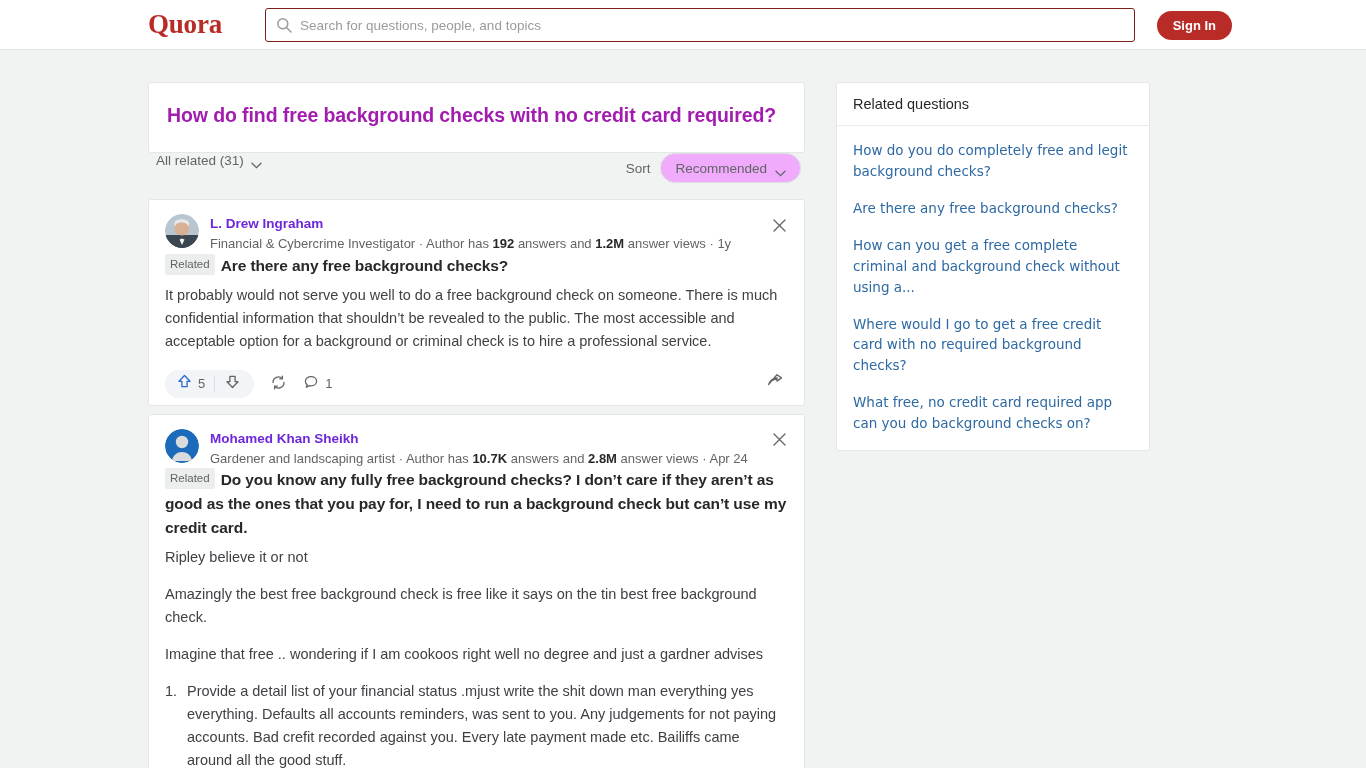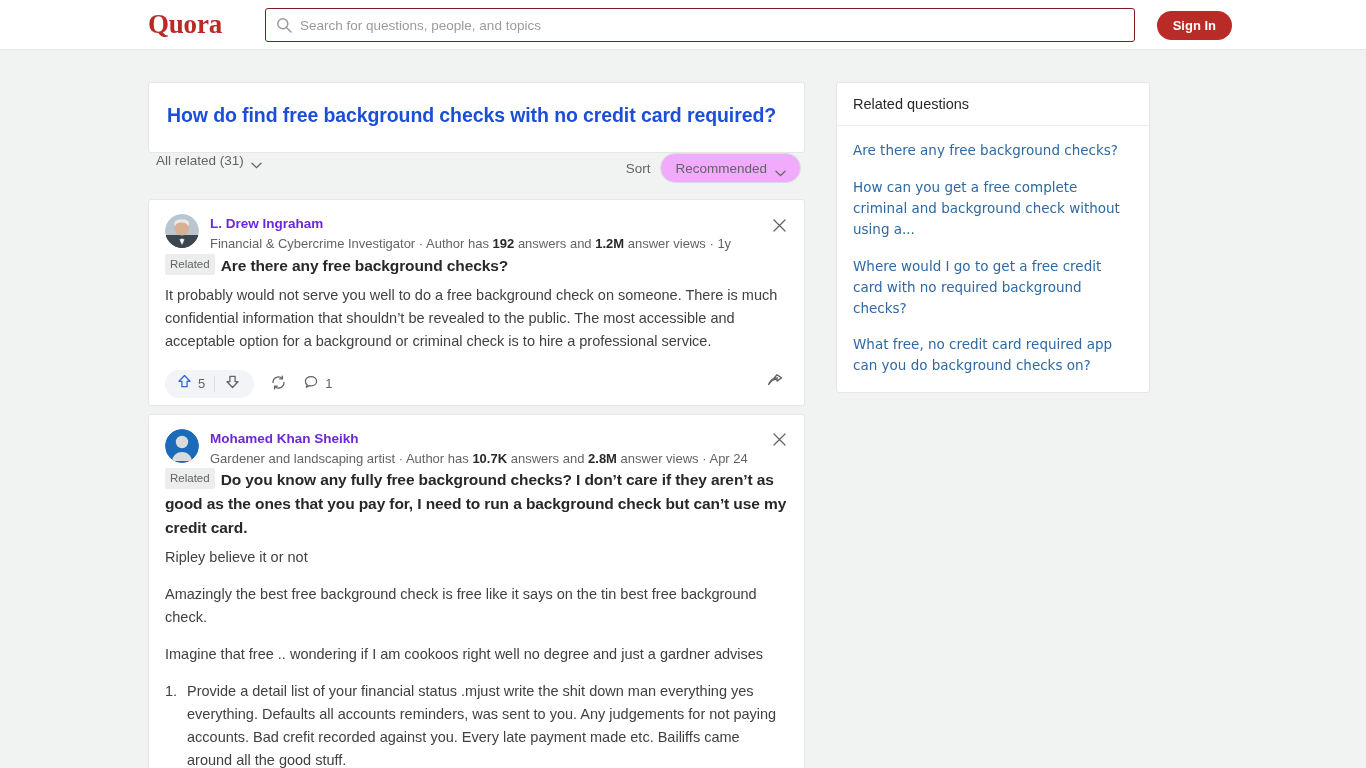--- a/index.html
+++ b/index.html
@@ -95,21 +95,21 @@
   .card {
     background: #ffffff;
     border: 1px solid #e4e6e8;
     border-radius: 3px;
   }
   .question-card { padding: 18px 18px 22px 18px; }
   .question-title {
     font-size: 19.5px;
     font-weight: bold;
     line-height: 1.5;
-    color: #1d4ed8;
+    color: #a21caf;
     letter-spacing: -0.1px;
   }
 
   
   .filter-row {
     display: flex;
     align-items: flex-start;
     justify-content: space-between;
     height: 46px;
     padding: 0 4px 0 8px;
@@ -426,20 +426,21 @@
           <li>Provide a detail list of your financial status .mjust write the shit down man everything yes everything. Defaults all accounts reminders, was sent to you. Any judgements for not paying accounts. Bad crefit recorded against you. Every late payment made etc. Bailiffs came around all the good stuff.</li>
         </ol>
       </div>
     </div>
   </div>
 
   <div class="side-col">
     <div class="side-card">
       <div class="side-head">Related questions</div>
       <div class="side-body">
+        <a class="related-link">How do you do completely free and legit background checks?</a>
         <a class="related-link">Are there any free background checks?</a>
         <a class="related-link">How can you get a free complete criminal and background check without using a...</a>
         <a class="related-link">Where would I go to get a free credit card with no required background checks?</a>
         <a class="related-link">What free, no credit card required app can you do background checks on?</a>
       </div>
     </div>
   </div>
 </div>
 
 </body></html>

